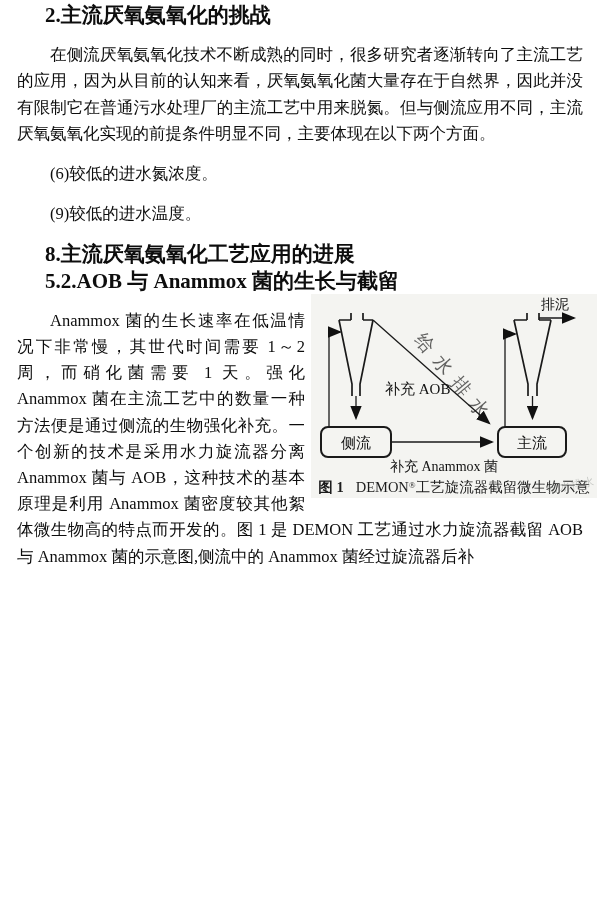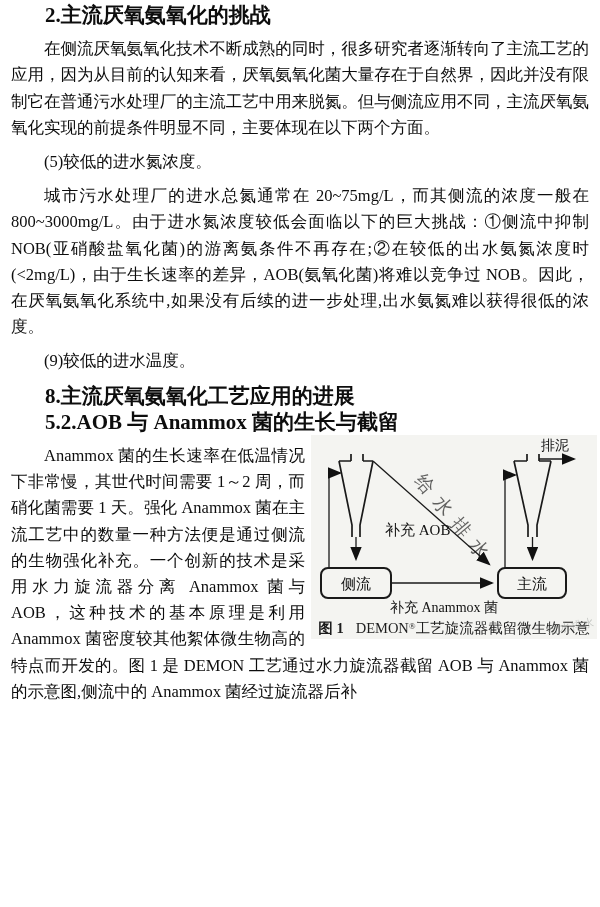--- a/index.html
+++ b/index.html
@@ -8,21 +8,21 @@
   .doc {
     width: 600px;
     padding: 2px 3px 0 3px;
     font-family: "Liberation Serif", "DejaVu Serif", serif;
     font-size: 16.5px;
     line-height: 26.2px;
     color: #0d0d0d;
     text-align: justify;
   }
   .doc h2 { margin: 0; font-size: 21px; font-weight: 700; text-indent: 2em; line-height: 26.2px; }
-  .doc p  { margin: 8px; text-indent: 2em; }
+  .doc p  { margin: 14px; text-indent: 2em; }
 
   figure.fig {
     float: right;
     width: 286px;
     margin: 0 0 0 6px;
     padding: 0;
     background: #f4f4f1;
   }
   .fig svg { display: block; width: 286px; height: 180px; }
   .fig text { font-family: "Liberation Serif", "DejaVu Serif", serif; fill: #111; }
@@ -49,22 +49,21 @@
     transform: rotate(-10deg);
   }
 </style>
 </head>
 <body>
 
 <div class="doc">
 
   <h2>2.主流厌氧氨氧化的挑战</h2>
   <p>在侧流厌氧氨氧化技术不断成熟的同时，很多研究者逐渐转向了主流工艺的应用，因为从目前的认知来看，厌氧氨氧化菌大量存在于自然界，因此并没有限制它在普通污水处理厂的主流工艺中用来脱氮。但与侧流应用不同，主流厌氧氨氧化实现的前提条件明显不同，主要体现在以下两个方面。</p>
-  <p>(5)较低的进水氮浓度。</p>
-  <p>城市污水处理厂的进水总氮通常在 20~75mg/L，而其侧流的浓度一般在800~3000mg/L。由于进水氮浓度较低会面临以下的巨大挑战：①侧流中抑制NOB(亚硝酸盐氧化菌)的游离氨条件不再存在;②在较低的出水氨氮浓度时(&lt;2mg/L)，由于生长速率的差异，AOB(氨氧化菌)将难以竞争过 NOB。因此，在厌氧氨氧化系统中,如果没有后续的进一步处理,出水氨氮难以获得很低的浓度。</p>
+  <p>(6)较低的进水氮浓度。</p>
   <p>(9)较低的进水温度。</p>
   <h2>8.主流厌氧氨氧化工艺应用的进展</h2>
   <h2>5.2.AOB 与 Anammox 菌的生长与截留</h2>
 
   <figure class="fig">
     <svg viewBox="0 0 286 180">
       <defs>
         <marker id="ah" viewBox="0 0 10 8" refX="8.5" refY="4" markerWidth="11" markerHeight="9" orient="auto">
           <path d="M0,0 L10,4 L0,8 Z" fill="#111"></path>
         </marker>

